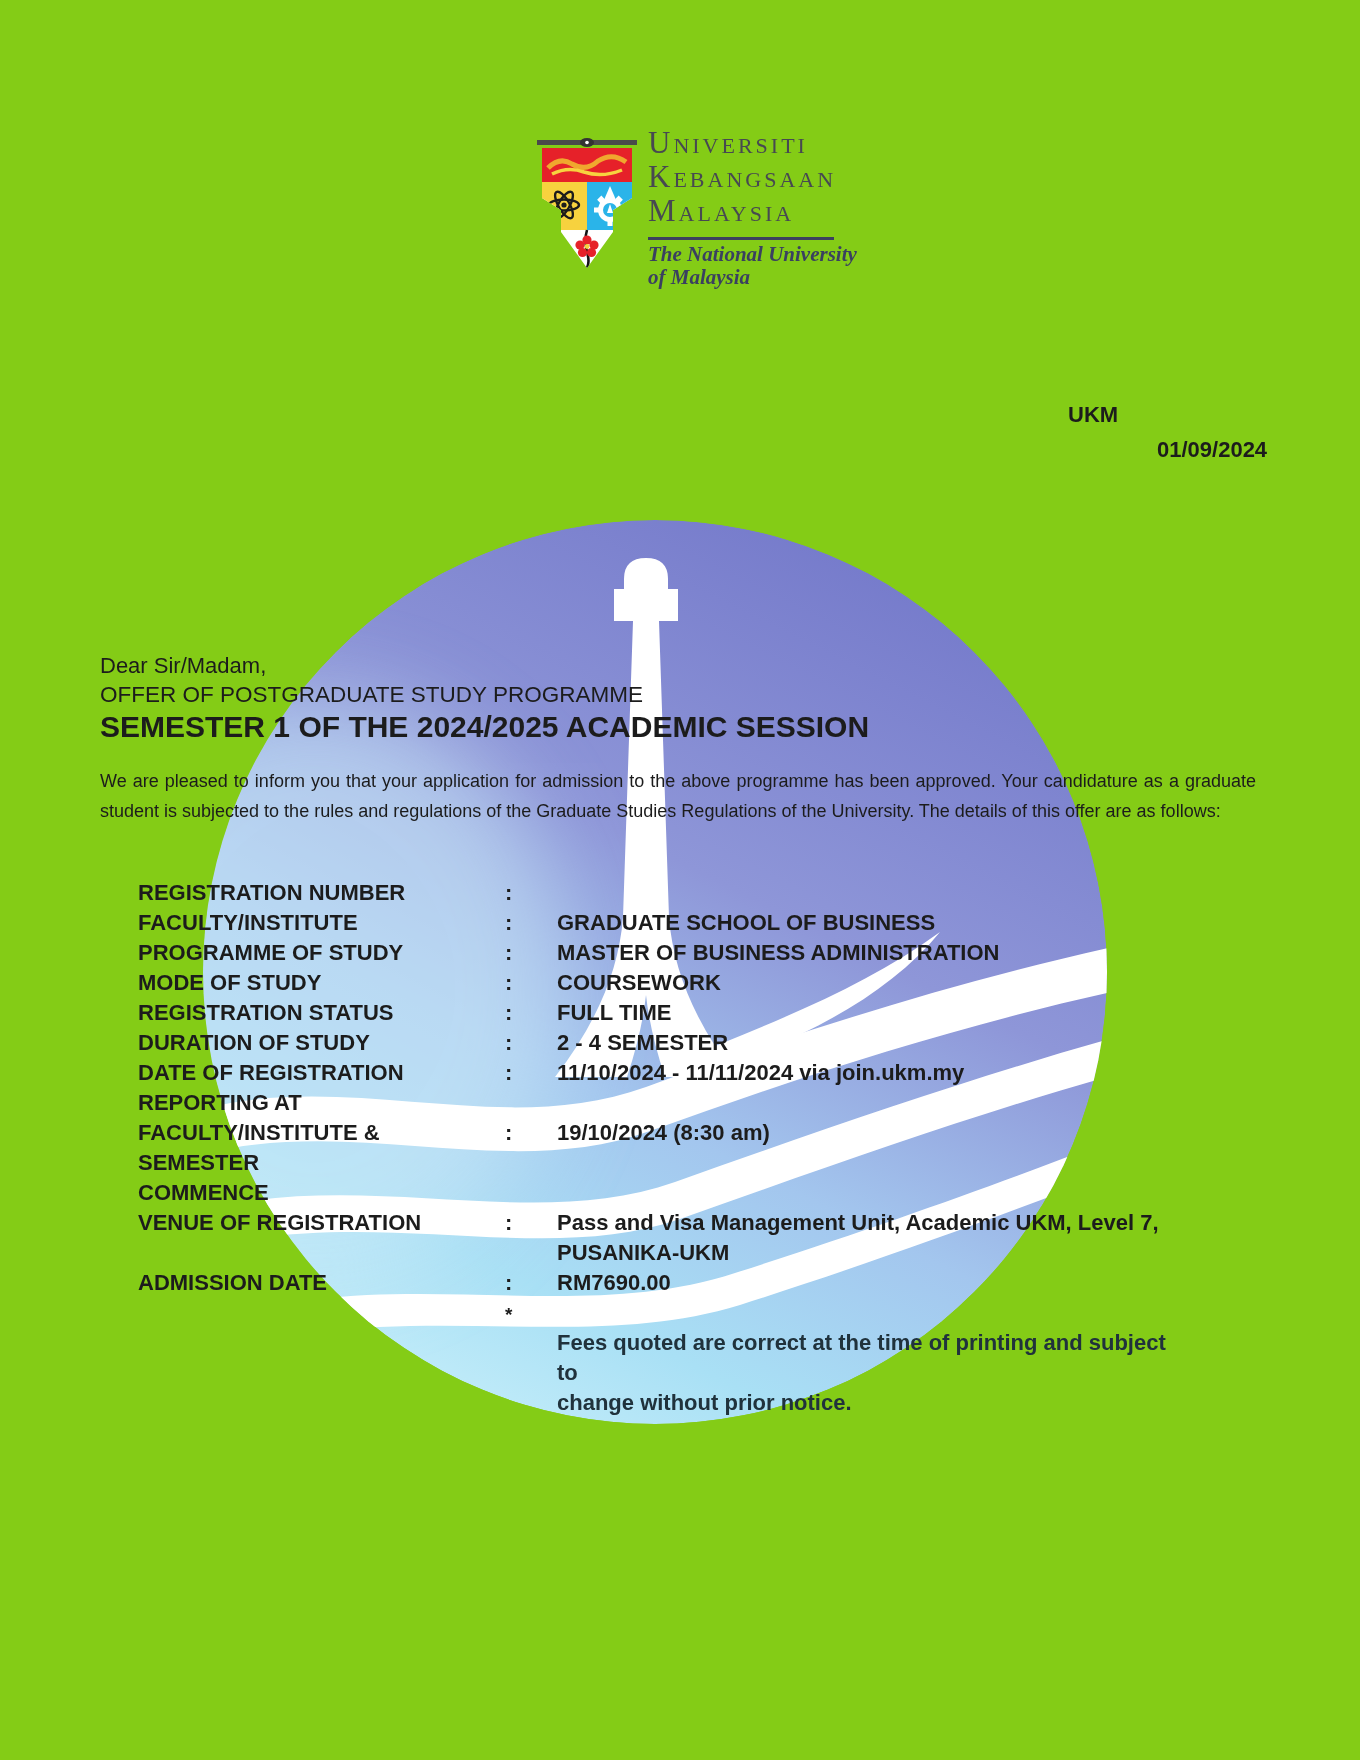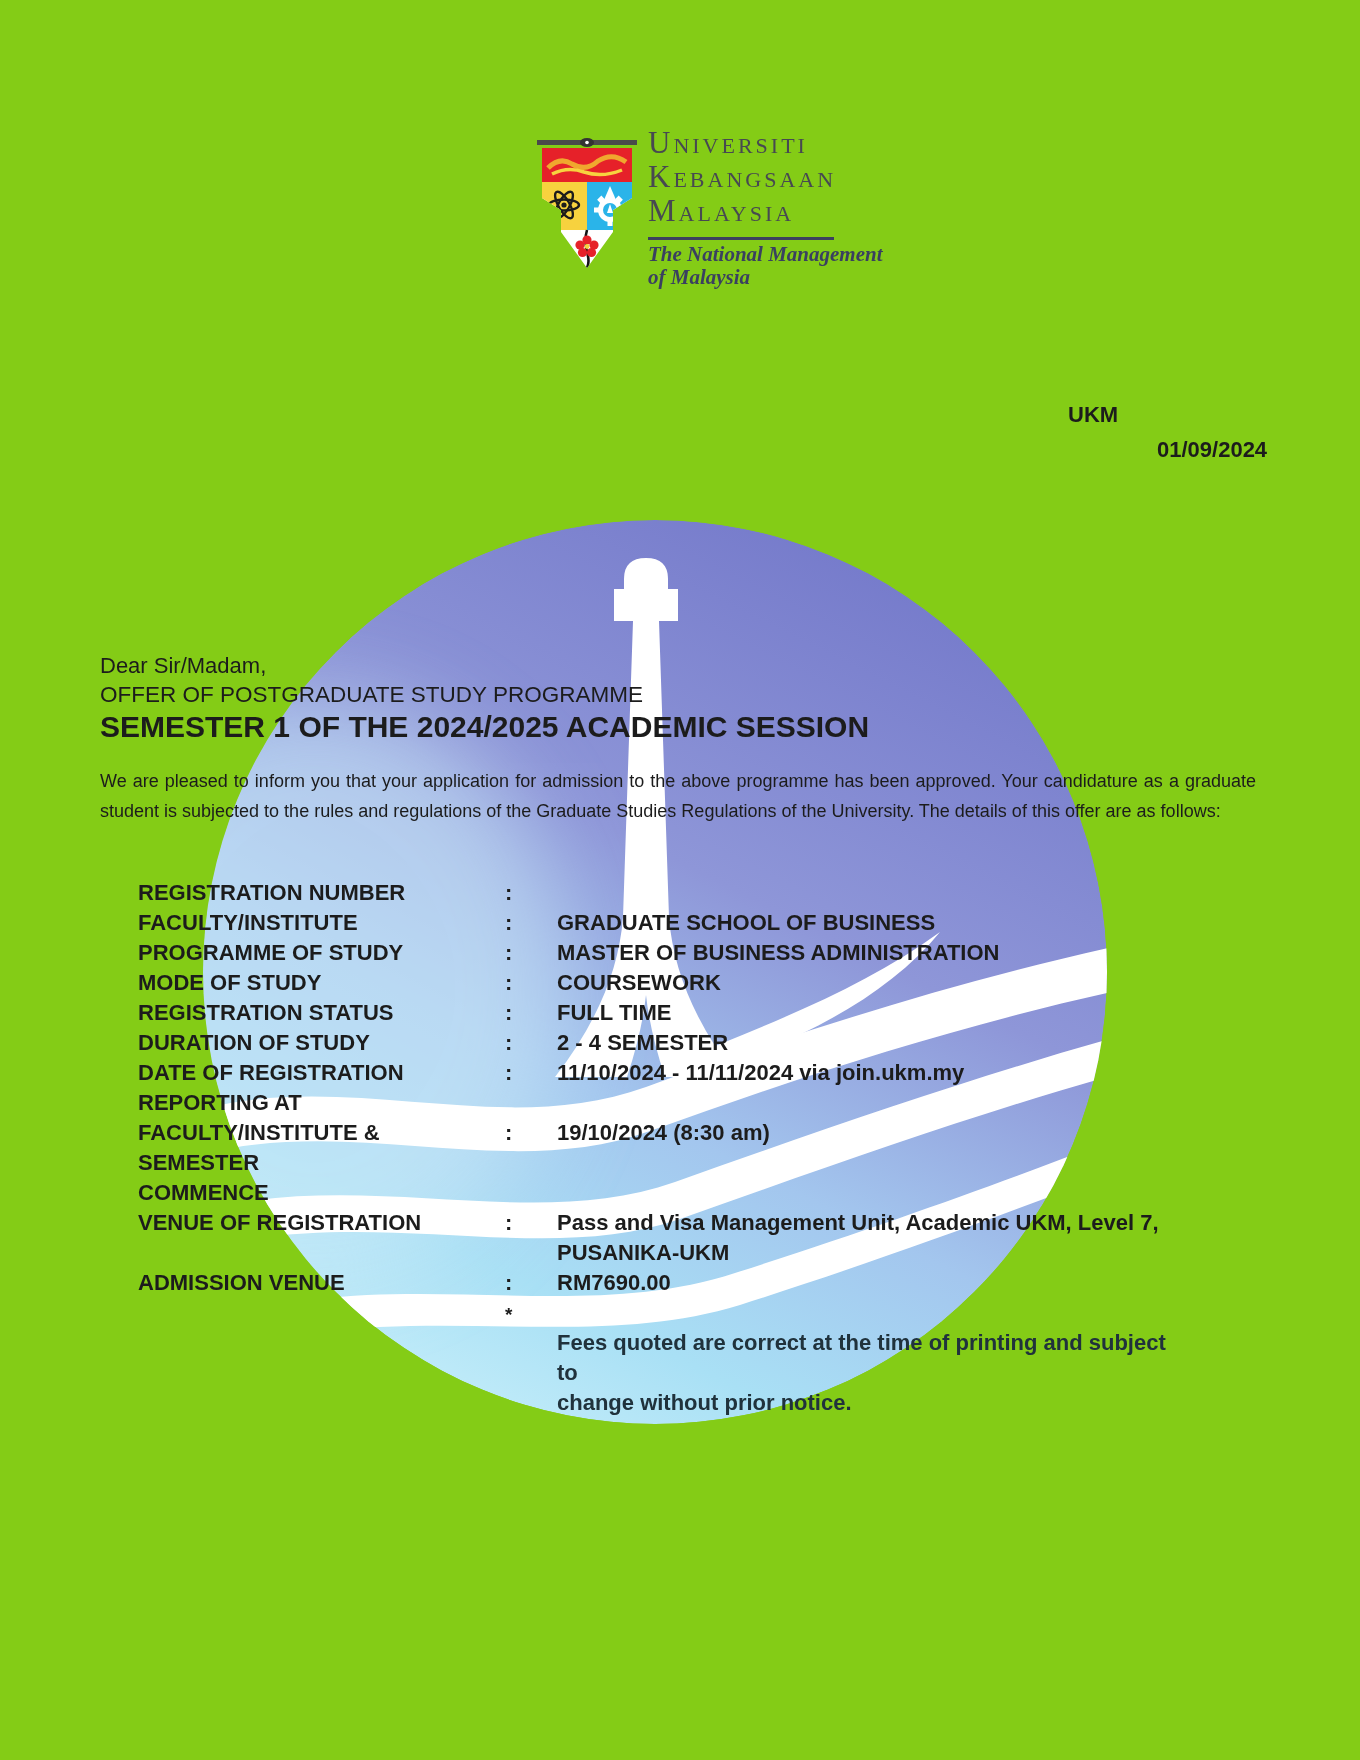--- a/index.html
+++ b/index.html
@@ -154,21 +154,21 @@
       <circle cx="51" cy="112.5" r="2.4" fill="#f7d23e"></circle>
     </g>
   </svg>
 
   <div id="uni-name" class="abs z">
     <div>Universiti</div>
     <div>Kebangsaan</div>
     <div>Malaysia</div>
   </div>
   <div id="uni-divider" class="abs z"></div>
-  <div id="uni-tagline" class="abs z">The National Management
+  <div id="uni-tagline" class="abs z">The National University
 of Malaysia</div>
 
   <div id="ref-code" class="abs z">UKM</div>
   <div id="ref-date" class="abs z">01/09/2024</div>
 
   <div id="salutation" class="abs z">Dear Sir/Madam,</div>
   <div id="subject1" class="abs z">OFFER OF POSTGRADUATE STUDY PROGRAMME</div>
   <div id="subject2" class="abs z">SEMESTER 1 OF THE 2024/2025 ACADEMIC SESSION</div>
   <div id="intro" class="abs z">We are pleased to inform you that your application for admission to the above programme has been approved. Your candidature as a graduate student is subjected to the rules and regulations of the Graduate Studies Regulations of the University. The details of this offer are as follows:</div>
 
@@ -211,21 +211,21 @@
 
     <div class="cell">COMMENCE</div>
     <div class="cell"></div>
     <div class="cell"></div>
 
     <div class="cell">VENUE OF REGISTRATION</div>
     <div class="cell">:</div>
     <div class="cell">Pass and Visa Management Unit, Academic UKM, Level 7,
 PUSANIKA-UKM</div>
 
-    <div class="cell">ADMISSION VENUE</div>
+    <div class="cell">ADMISSION DATE</div>
     <div class="cell">:</div>
     <div class="cell">RM7690.00</div>
 
     <div class="cell"></div>
     <div class="cell fn-marker">*</div>
     <div class="cell fn-text">Fees quoted are correct at the time of printing and subject to
 change without prior notice.</div>
   </div>
 
 </div>

